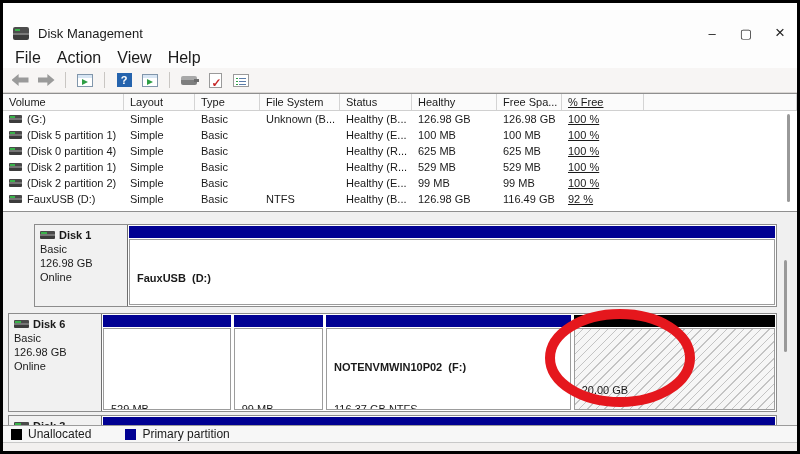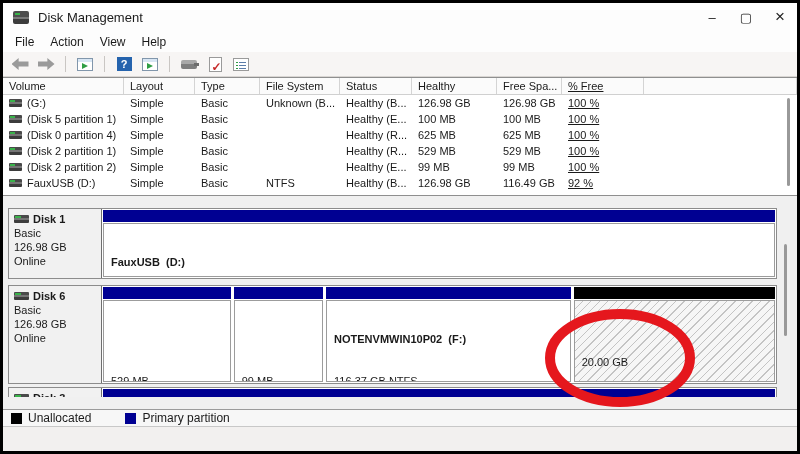--- a/index.html
+++ b/index.html
@@ -2,31 +2,31 @@
 <html><head>
 <meta charset="utf-8">
 <style>
   * { box-sizing: border-box; margin: 0; padding: 0; }
   html,body { background:#fff; }
   body { font-family:"Liberation Sans", sans-serif; color:#1a1a1a; }
 
   .window { position:relative; width:800px; height:454px; border:3px solid #000; background:#fdfdfd; overflow:hidden; }
 
   
-  .titlebar { height:28px; display:flex; align-items:center; background:#fdfdfd; padding-left:10px; }
+  .titlebar { height:28px; display:flex; align-items:center; background:#fdfdfd; padding-left:10px;margin-top:16px; }
   .app-icon { width:16px; height:13px; position:relative; background:linear-gradient(180deg,#4d4d4d 0 45%,#7a7a7a 45% 60%,#3c3c3c 60%); border-radius:2px; margin-right:9px; }
   .app-icon::before { content:""; position:absolute; left:2px; top:2px; width:5px; height:2px; background:#39b24a; }
   .title-text { font-size:13px; }
   .win-controls { margin-left:auto; display:flex; height:100%; }
   .win-btn { width:34px; height:100%; display:flex; align-items:center; justify-content:center; font-size:13px; color:#222; }
   .win-btn.close { font-size:17px; }
 
   
   .menubar { height:21px; display:flex; align-items:center; background:#fdfdfd; padding-left:4px; }
-  .menu-item { font-size:12px; padding:2px 8px; }
+  .menu-item { font-size:16px; padding:2px 8px; }
 
   
   .toolbar { height:25px; display:flex; align-items:center; gap:4px; background:#f7f5f4; padding-left:6px; border-bottom:1px solid #d9d6d3; }
   .tb-sep { width:1px; height:16px; background:#c9c6c3; margin:0 4px; }
   .tb-btn { width:22px; height:20px; display:flex; align-items:center; justify-content:center; }
   .arrow-left  { width:17px; height:12px; background:#9a9a9a; clip-path:polygon(0 50%,42% 0,42% 30%,100% 30%,100% 70%,42% 70%,42% 100%); }
   .arrow-right { width:17px; height:12px; background:#9a9a9a; clip-path:polygon(100% 50%,58% 0,58% 30%,0 30%,0 70%,58% 70%,58% 100%); }
   .tb-win { width:16px; height:13px; border:1px solid #8196ab; background:linear-gradient(180deg,#d8e6f4 0 3px,#fff 3px); position:relative; }
   .tb-win::after { content:""; position:absolute; left:4px; top:4px; border-left:6px solid #2f9e44; border-top:3px solid transparent; border-bottom:3px solid transparent; }
   .tb-help { width:15px; height:14px; background:#2563ad; color:#fff; display:flex; align-items:center; justify-content:center; }
@@ -52,21 +52,21 @@
   .drive-ico { flex:none; width:13px; height:8px; border-radius:1px; position:relative; background:linear-gradient(180deg,#4a4a4a 0 40%,#757575 40% 60%,#3c3c3c 60%); }
   .drive-ico::before { content:""; position:absolute; left:1px; top:1px; width:5px; height:2px; background:#39b24a; }
   .vl-scroll { position:absolute; right:3px; top:18px; width:12px; height:94px; }
   .vl-scroll .thumb { position:absolute; left:5px; top:2px; width:3px; height:88px; background:#999; border-radius:2px; }
 
   .splitter { height:10px; background:#f0f0f0; }
 
   
   .graph-pane { position:relative; height:203px; background:#f0f0f0; padding:2px 20px 0 5px; }
   .disk-row { display:flex; border:1px solid #8c8c8c; background:#fff; }
-  .disk-row.d1 { height:71px; margin-bottom:6px; }
+  .disk-row.d1 { height:83px; margin-bottom:6px;margin-left:26px; }
   .disk-row.d2 { height:99px; margin-bottom:3px; }
   .disk-row.d3 { height:10px; overflow:hidden; border-bottom:none; }
   .disk-label { width:93px; flex:none; background:#f1f1f1; border-right:1px solid #6f6f6f; padding:3px 5px; font-size:11px; line-height:14px; }
   .disk-name { display:flex; align-items:center; gap:4px; font-weight:bold; font-size:11px; }
   .disk-ico { width:15px; height:8px; border-radius:1px; position:relative; background:linear-gradient(180deg,#4a4a4a 0 40%,#757575 40% 60%,#3c3c3c 60%); flex:none; }
   .disk-ico::before { content:""; position:absolute; left:1px; top:1px; width:6px; height:2px; background:#39b24a; }
   .parts { flex:1; display:flex; gap:3px; background:#fff; padding:1px; min-width:0; }
   .part { display:flex; flex-direction:column; min-width:0; }
   .pbar { height:12px; flex:none; background:#000092; margin-bottom:1px; }
   .pbar.black { background:#000; }

